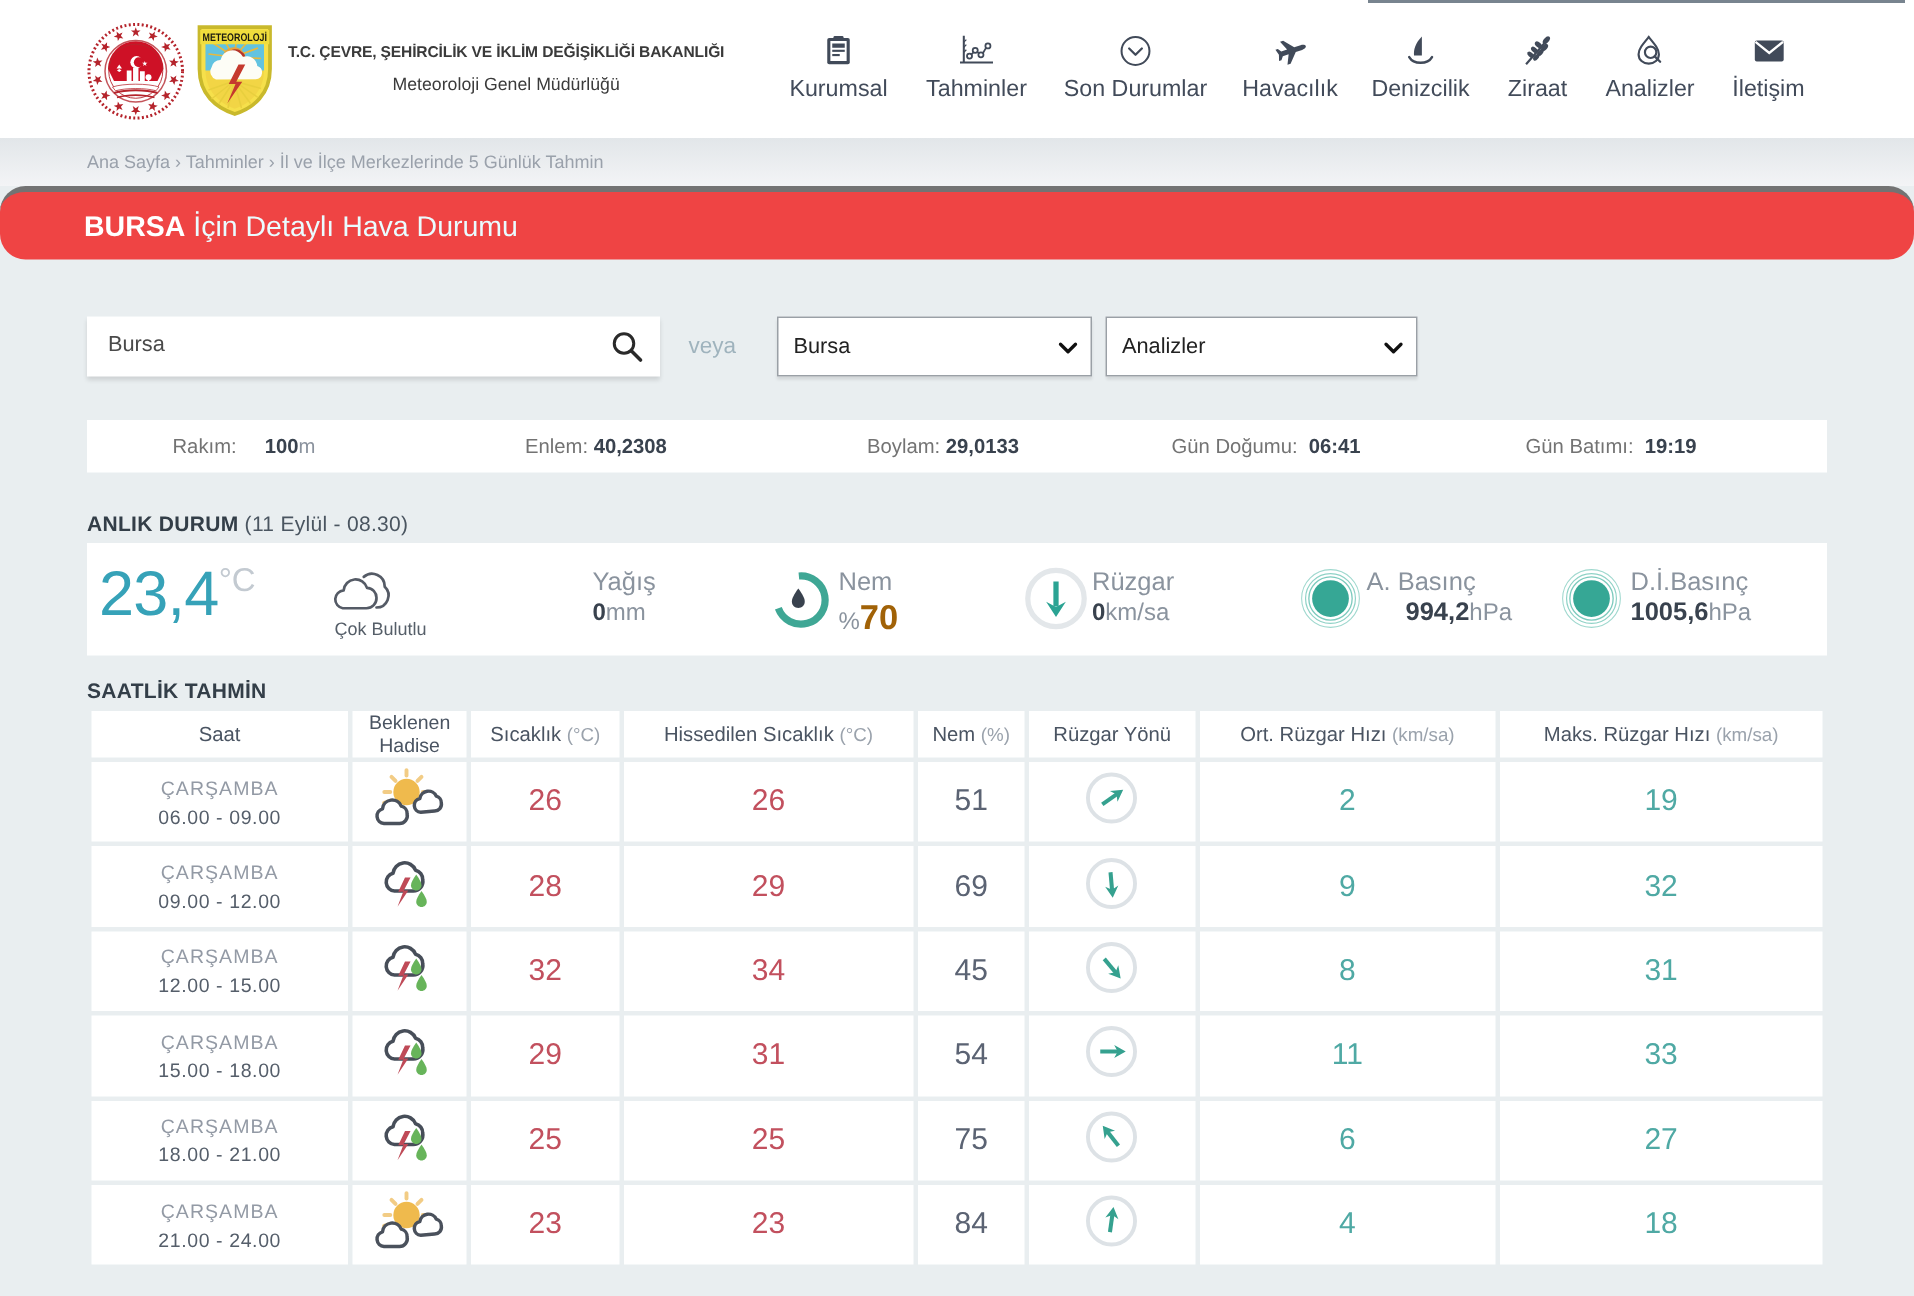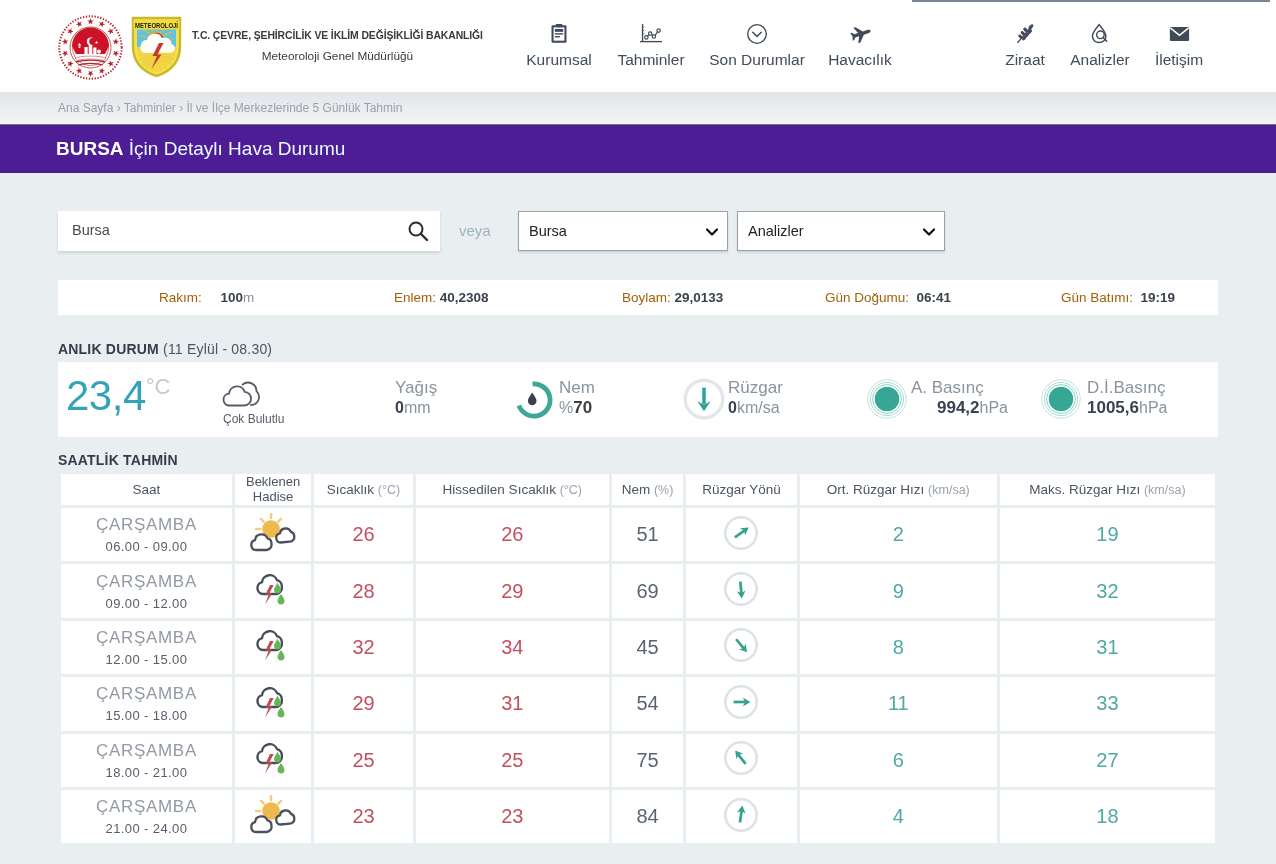--- a/index.html
+++ b/index.html
@@ -8,49 +8,49 @@
   #page{position:relative;width:1276px;height:864px;overflow:hidden;background:#e9eef0;}
   #header{position:absolute;left:0;top:0;width:1276px;height:92px;background:#fff;}
   #topline{position:absolute;left:912px;top:0;width:358px;height:2px;background:#78848f;z-index:5;}
   .brand{position:absolute;left:192px;top:30px;color:#3c3c3c;text-align:center;}
   .brand b{display:block;font-size:10.4px;color:#3a3a3a;letter-spacing:-0.1px;}
   .brand span{display:block;font-size:11.8px;margin-top:7.5px;color:#3a3a3a;}
   .nav-item{position:absolute;top:23px;width:120px;text-align:center;color:#424b5a;}
   .nav-item .ico{height:22px;display:flex;align-items:center;justify-content:center;}
   .nav-item .lbl{font-size:15.5px;margin-top:6px;}
   #crumbs{position:absolute;left:0;top:92px;width:1276px;height:32px;background:linear-gradient(#e2e6e9,#f3f4f6);font-size:12px;color:#9aa1ab;line-height:32px;padding-left:58px;box-sizing:border-box;}
-  #band{position:absolute;left:0;top:124px;width:1276px;height:49px;background:#4c1d95;color:#eafcff;font-size:19px;line-height:48px;padding-left:56px;box-sizing:border-box;border-top:1px solid #737373;}
+  #band{position:absolute;left:0;top:124px;width:1276px;height:49px;background:#ef4444;color:#eafcff;font-size:19px;line-height:48px;padding-left:56px;box-sizing:border-box;border-top:4px solid #737373;border-radius:17px;}
   #band b{color:#ffffff;font-weight:bold;}
   
   #searchbox{position:absolute;left:58px;top:211px;width:382px;height:40px;background:#fff;border:0;box-shadow:0 2px 3px rgba(0,0,0,0.12);}
   #searchbox .txt{position:absolute;left:14px;top:11px;font-size:14.5px;color:#4a4a4a;}
   #searchbox svg{position:absolute;right:10px;top:8px;}
   #veya{position:absolute;left:459px;top:222px;font-size:15px;color:#9fb3bd;}
   .sel{position:absolute;top:211px;height:40px;background:#fff;border:1px solid #9aa0a6;box-shadow:0 2px 2px rgba(0,0,0,0.10);box-sizing:border-box;}
   .sel .txt{position:absolute;left:10px;top:11px;font-size:14.5px;color:#222;}
   .sel svg{position:absolute;right:8px;top:13px;}
   #sel1{left:518px;width:210px;}
   #sel2{left:737px;width:208px;}
   
   #infobar{position:absolute;left:58px;top:280px;width:1160px;height:35px;background:#fff;font-size:13.5px;}
   #infobar .grp{position:absolute;top:0;line-height:35px;white-space:nowrap;}
-  #infobar .lab{color:#a16207;margin-left:44px;}
+  #infobar .lab{color:#737373;}
   #infobar b{color:#39424e;}
   #infobar .un{color:#8a929d;}
   .sec{position:absolute;font-size:14px;font-weight:bold;color:#333e48;margin:0;letter-spacing:0.2px;}
   .sec span{font-weight:normal;color:#4a5560;}
   
   #nowbox{position:absolute;left:58px;top:362px;width:1160px;height:75px;background:#fff;}
   
   #tbl{position:absolute;left:58px;top:471px;width:1160px;border-collapse:separate;border-spacing:3px;table-layout:fixed;}
   #tbl td,#tbl th{background:#fff;padding:0;text-align:center;vertical-align:middle;}
   #tbl th{height:31px;font-weight:normal;font-size:13.5px;color:#4a5462;}
   #tbl th .un{color:#9aa2ac;font-size:12.5px;}
   #tbl td{height:53.4px;}
-  .day{font-size:17px;color:#939aa5;letter-spacing:0.7px;}
+  .day{font-size:13px;color:#939aa5;letter-spacing:0.7px;}
   .hrs{font-size:13px;color:#555e6a;margin-top:4px;letter-spacing:0.4px;}
   .tmp{font-size:20px;color:#c2505e;}
   .hum{font-size:20px;color:#5b6373;}
   .spd{font-size:20px;color:#4fa9a4;}
 </style>
 </head>
 <body>
 <div id="page">
   <div id="header"></div>
   <div id="topline"></div>
@@ -167,20 +167,29 @@
   <div class="nav-item" style="left:800px;">
     <div class="ico">
         <svg width="25" height="22" viewBox="0 0 28 26">
           <g transform="rotate(-18 14 13)">
             <path d="M26.5 13 C26.5 11.9 24.8 11 22.8 11 L17.5 11 L10.8 3.5 L8.2 3.5 L11.6 11 L6.8 11 L4.8 8.4 L2.8 8.4 L4.2 13 L2.8 17.6 L4.8 17.6 L6.8 15 L11.6 15 L8.2 22.5 L10.8 22.5 L17.5 15 L22.8 15 C24.8 15 26.5 14.1 26.5 13 Z" fill="#414a59"></path>
           </g>
         </svg>
       </div>
     <div class="lbl">Havacılık</div>
   </div>
+  <div class="nav-item" style="left:887px;">
+    <div class="ico">
+        <svg width="25" height="22" viewBox="0 0 28 26">
+          <path d="M14.5 1.5 C9.5 6.5 7.8 11.8 8.3 16.5 L14.5 16.5 Z" fill="#414a59"></path>
+          <path d="M4.5 17.8 C6.5 21.2 9.5 22.3 13.5 22.3 C17.5 22.3 20.5 21.2 22.5 17.8" fill="none" stroke="#414a59" stroke-width="1.9" stroke-linecap="round"></path>
+        </svg>
+      </div>
+    <div class="lbl">Denizcilik</div>
+  </div>
   <div class="nav-item" style="left:965px;">
     <div class="ico">
         <svg width="22" height="22" viewBox="0 0 26 26">
           <g fill="#414a59">
             <line x1="4" y1="23.5" x2="20.5" y2="4.5" stroke="#414a59" stroke-width="1.7"></line>
 <ellipse cx="20" cy="4.5" rx="2" ry="3.6" transform="rotate(42 20 4.5)"></ellipse>
 <ellipse cx="13.8" cy="8.2" rx="2" ry="3.4" transform="rotate(-48 13.8 8.2)"></ellipse>
             <ellipse cx="18.6" cy="10.3" rx="2" ry="3.4" transform="rotate(42 18.6 10.3)"></ellipse>
 <ellipse cx="10.6" cy="12.2" rx="1.9" ry="3.2" transform="rotate(-48 10.6 12.2)"></ellipse>
             <ellipse cx="15.2" cy="14.2" rx="1.9" ry="3.2" transform="rotate(42 15.2 14.2)"></ellipse>
@@ -245,21 +254,21 @@
     <svg style="position:absolute;left:163px;top:17px;" width="46" height="30" viewBox="0 0 46 30">
       <path d="M30 26 a8 8 0 0 0 5.5 -13.8 a8.5 8.5 0 0 0 -14 -6.6" fill="#fff" stroke="#555b66" stroke-width="1.8" stroke-linecap="round"></path>
       <path d="M7.5 26.5 a6 6 0 0 1 0.6 -11.9 a8 8 0 0 1 15.6 -1.7 a6.6 6.6 0 0 1 6.3 6.6 a6.7 6.7 0 0 1 -6.7 7 Z" fill="#fff" stroke="#555b66" stroke-width="1.8" stroke-linejoin="round"></path>
     </svg>
     <div style="position:absolute;left:165px;top:50px;font-size:12px;color:#555e68;">Çok Bulutlu</div>
     <div style="position:absolute;left:337px;top:16px;font-size:17px;color:#8a939e;">Yağış<br><span style="font-size:16px;"><b style="color:#39424e;">0</b>mm</span></div>
     <svg style="position:absolute;left:455px;top:17px;" width="42" height="42" viewBox="0 0 47 47">
       <path d="M 21.9 5.6 A 18 18 0 1 1 6.6 29.7" fill="none" stroke="#3fa795" stroke-width="5.4" stroke-linecap="butt"></path>
       <path d="M21.5 15 C 18.4 19.4 16.7 22.1 16.7 24.6 C 16.7 27.5 18.9 29.4 21.5 29.4 C 24.1 29.4 26.3 27.5 26.3 24.6 C 26.3 22.1 24.6 19.4 21.5 15 Z" fill="#39424e"></path>
     </svg>
-    <div style="position:absolute;left:501px;top:16px;font-size:17px;color:#8a939e;">Nem<br><span style="font-size:16px;">%<b style="color:#404040;font-size:17px;">70</b></span></div>
+    <div style="position:absolute;left:501px;top:16px;font-size:17px;color:#8a939e;">Nem<br><span style="font-size:16px;">%<b style="color:#a16207;font-size:23px;">70</b></span></div>
     <svg style="position:absolute;left:625px;top:16px;" width="42" height="42" viewBox="0 0 48 48">
       <circle cx="24" cy="24" r="21.5" fill="#fff" stroke="#e3e7ea" stroke-width="4"></circle>
       <line x1="24" y1="11" x2="24" y2="30" stroke="#2ba393" stroke-width="4"></line>
       <path d="M24 38 L16.5 26.5 L24 30.5 L31.5 26.5 Z" fill="#2ba393"></path>
     </svg>
     <div style="position:absolute;left:670px;top:16px;font-size:17px;color:#8a939e;">Rüzgar<br><span style="font-size:16px;"><b style="color:#39424e;">0</b>km/sa</span></div>
     <svg style="position:absolute;left:808px;top:16px;" width="42" height="42" viewBox="0 0 48 48">
       <circle cx="24" cy="24" r="22" fill="none" stroke="#9fd8ce" stroke-width="0.8"></circle>
       <circle cx="24" cy="24" r="19" fill="none" stroke="#8fd2c6" stroke-width="0.9"></circle>
       <circle cx="24" cy="24" r="16.5" fill="none" stroke="#7ccabd" stroke-width="1"></circle>

